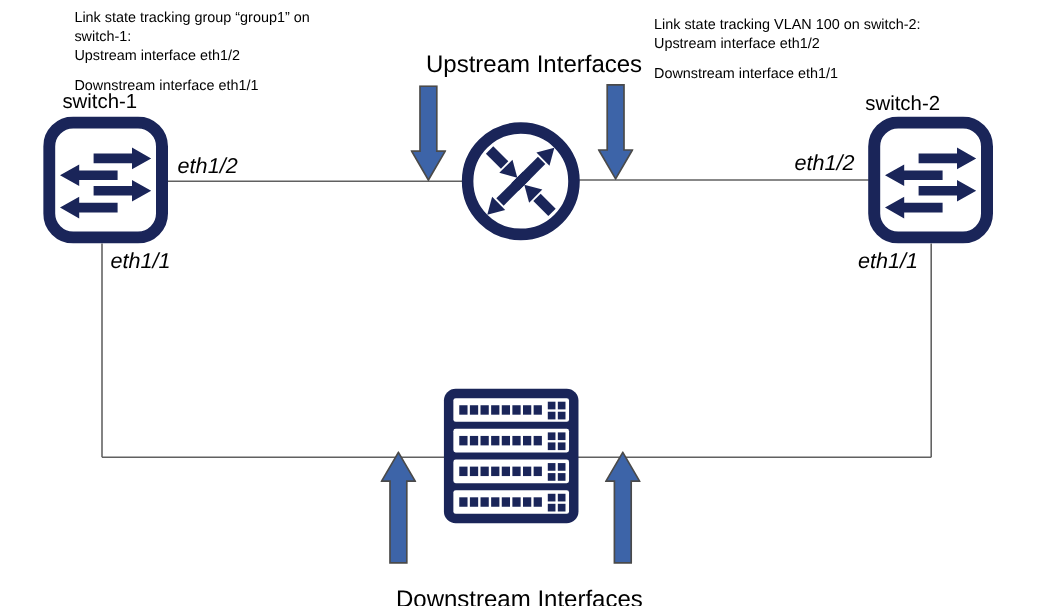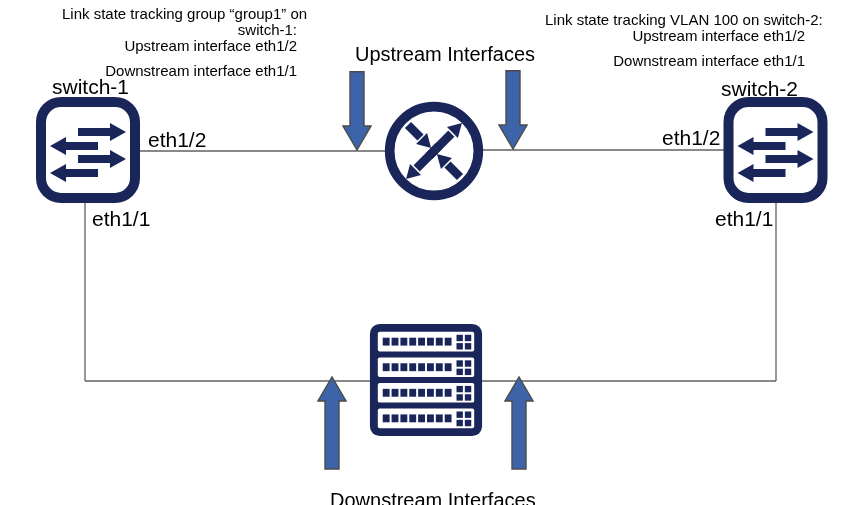--- a/index.html
+++ b/index.html
@@ -1,25 +1,25 @@
 <!DOCTYPE html>
 <html style="--navy: #1A2559; --arrow-fill: #3D64A8; --arrow-stroke: #4a4a4a; --wire: #606060; --text: #000000;"><head>
 <meta charset="utf-8">
 <style>
   html,body{margin:0;padding:0;background:#fff;}
   .canvas{
     position:relative;width:864px;height:505px;background:#fff;overflow:hidden;
     font-family:"Liberation Sans",sans-serif;color:var(--text,#000);
   }
   .abs{position:absolute;}
-  .note{font-size:15px;line-height:16px;text-align:right;white-space:nowrap;}
+  .note{font-size:12px;line-height:16px;text-align:left;white-space:nowrap;}
   .note .gap{margin-top:9px;}
-  .node-label{font-size:21px;white-space:nowrap;}
+  .node-label{font-size:17px;white-space:nowrap;}
   .big-label{font-size:20px;white-space:nowrap;text-align:center;}
-  .eth-label{font-size:21px;white-space:nowrap;}
+  .eth-label{font-size:18px;white-space:nowrap;font-style:italic;}
   .center{text-align:center;}
   svg{display:block;}
 </style>
 </head>
 <body>
 
 <div class="canvas" style="--navy: #1A2559; --arrow-fill: #3D64A8; --arrow-stroke: #4a4a4a; --wire: #606060; --text: #000000;">
 
   <svg class="abs" style="left:0;top:0;" width="864" height="505" viewBox="0 0 864 505">
     <g stroke="var(--wire)" stroke-width="1.3" fill="none">

